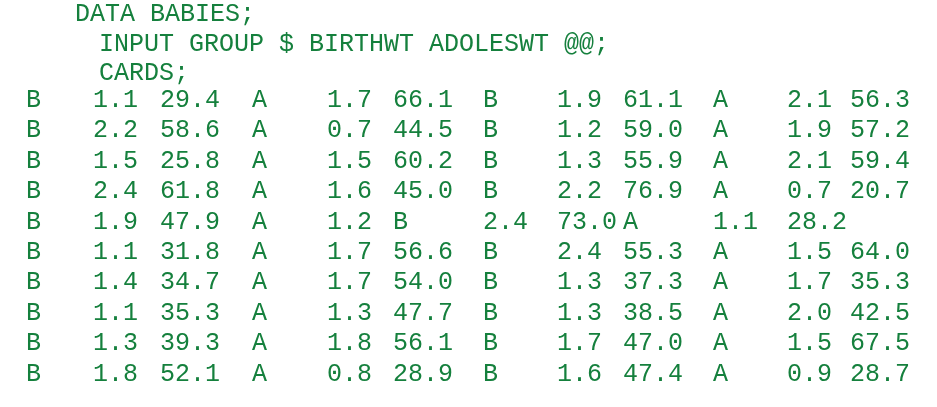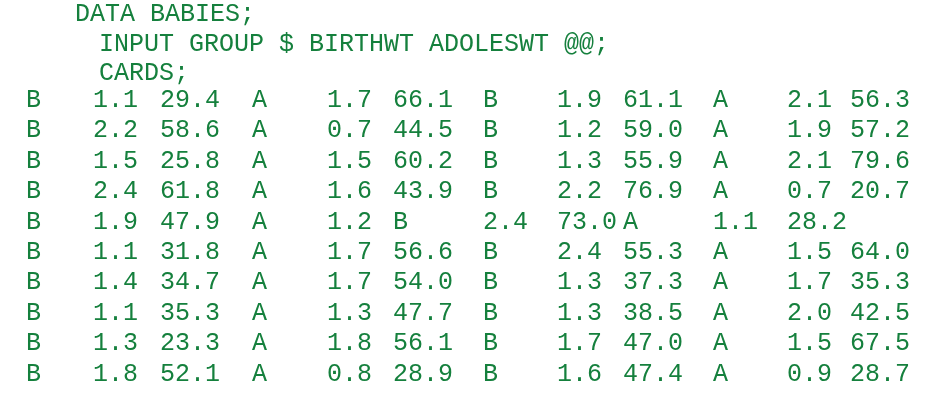--- a/index.html
+++ b/index.html
@@ -92,29 +92,29 @@
         <span class="cell">1.5</span>
         <span class="cell">25.8</span>
         <span class="cell">A</span>
         <span class="cell">1.5</span>
         <span class="cell">60.2</span>
         <span class="cell">B</span>
         <span class="cell">1.3</span>
         <span class="cell">55.9</span>
         <span class="cell">A</span>
         <span class="cell">2.1</span>
-        <span class="cell">79.6</span>
+        <span class="cell">59.4</span>
       </div>
       <div class="row">
         <span class="cell">B</span>
         <span class="cell">2.4</span>
         <span class="cell">61.8</span>
         <span class="cell">A</span>
         <span class="cell">1.6</span>
-        <span class="cell">43.9</span>
+        <span class="cell">45.0</span>
         <span class="cell">B</span>
         <span class="cell">2.2</span>
         <span class="cell">76.9</span>
         <span class="cell">A</span>
         <span class="cell">0.7</span>
         <span class="cell">20.7</span>
       </div>
       <div class="row">
         <span class="cell">B</span>
         <span class="cell">1.9</span>
@@ -166,21 +166,21 @@
         <span class="cell">B</span>
         <span class="cell">1.3</span>
         <span class="cell">38.5</span>
         <span class="cell">A</span>
         <span class="cell">2.0</span>
         <span class="cell">42.5</span>
       </div>
       <div class="row">
         <span class="cell">B</span>
         <span class="cell">1.3</span>
-        <span class="cell">23.3</span>
+        <span class="cell">39.3</span>
         <span class="cell">A</span>
         <span class="cell">1.8</span>
         <span class="cell">56.1</span>
         <span class="cell">B</span>
         <span class="cell">1.7</span>
         <span class="cell">47.0</span>
         <span class="cell">A</span>
         <span class="cell">1.5</span>
         <span class="cell">67.5</span>
       </div>

